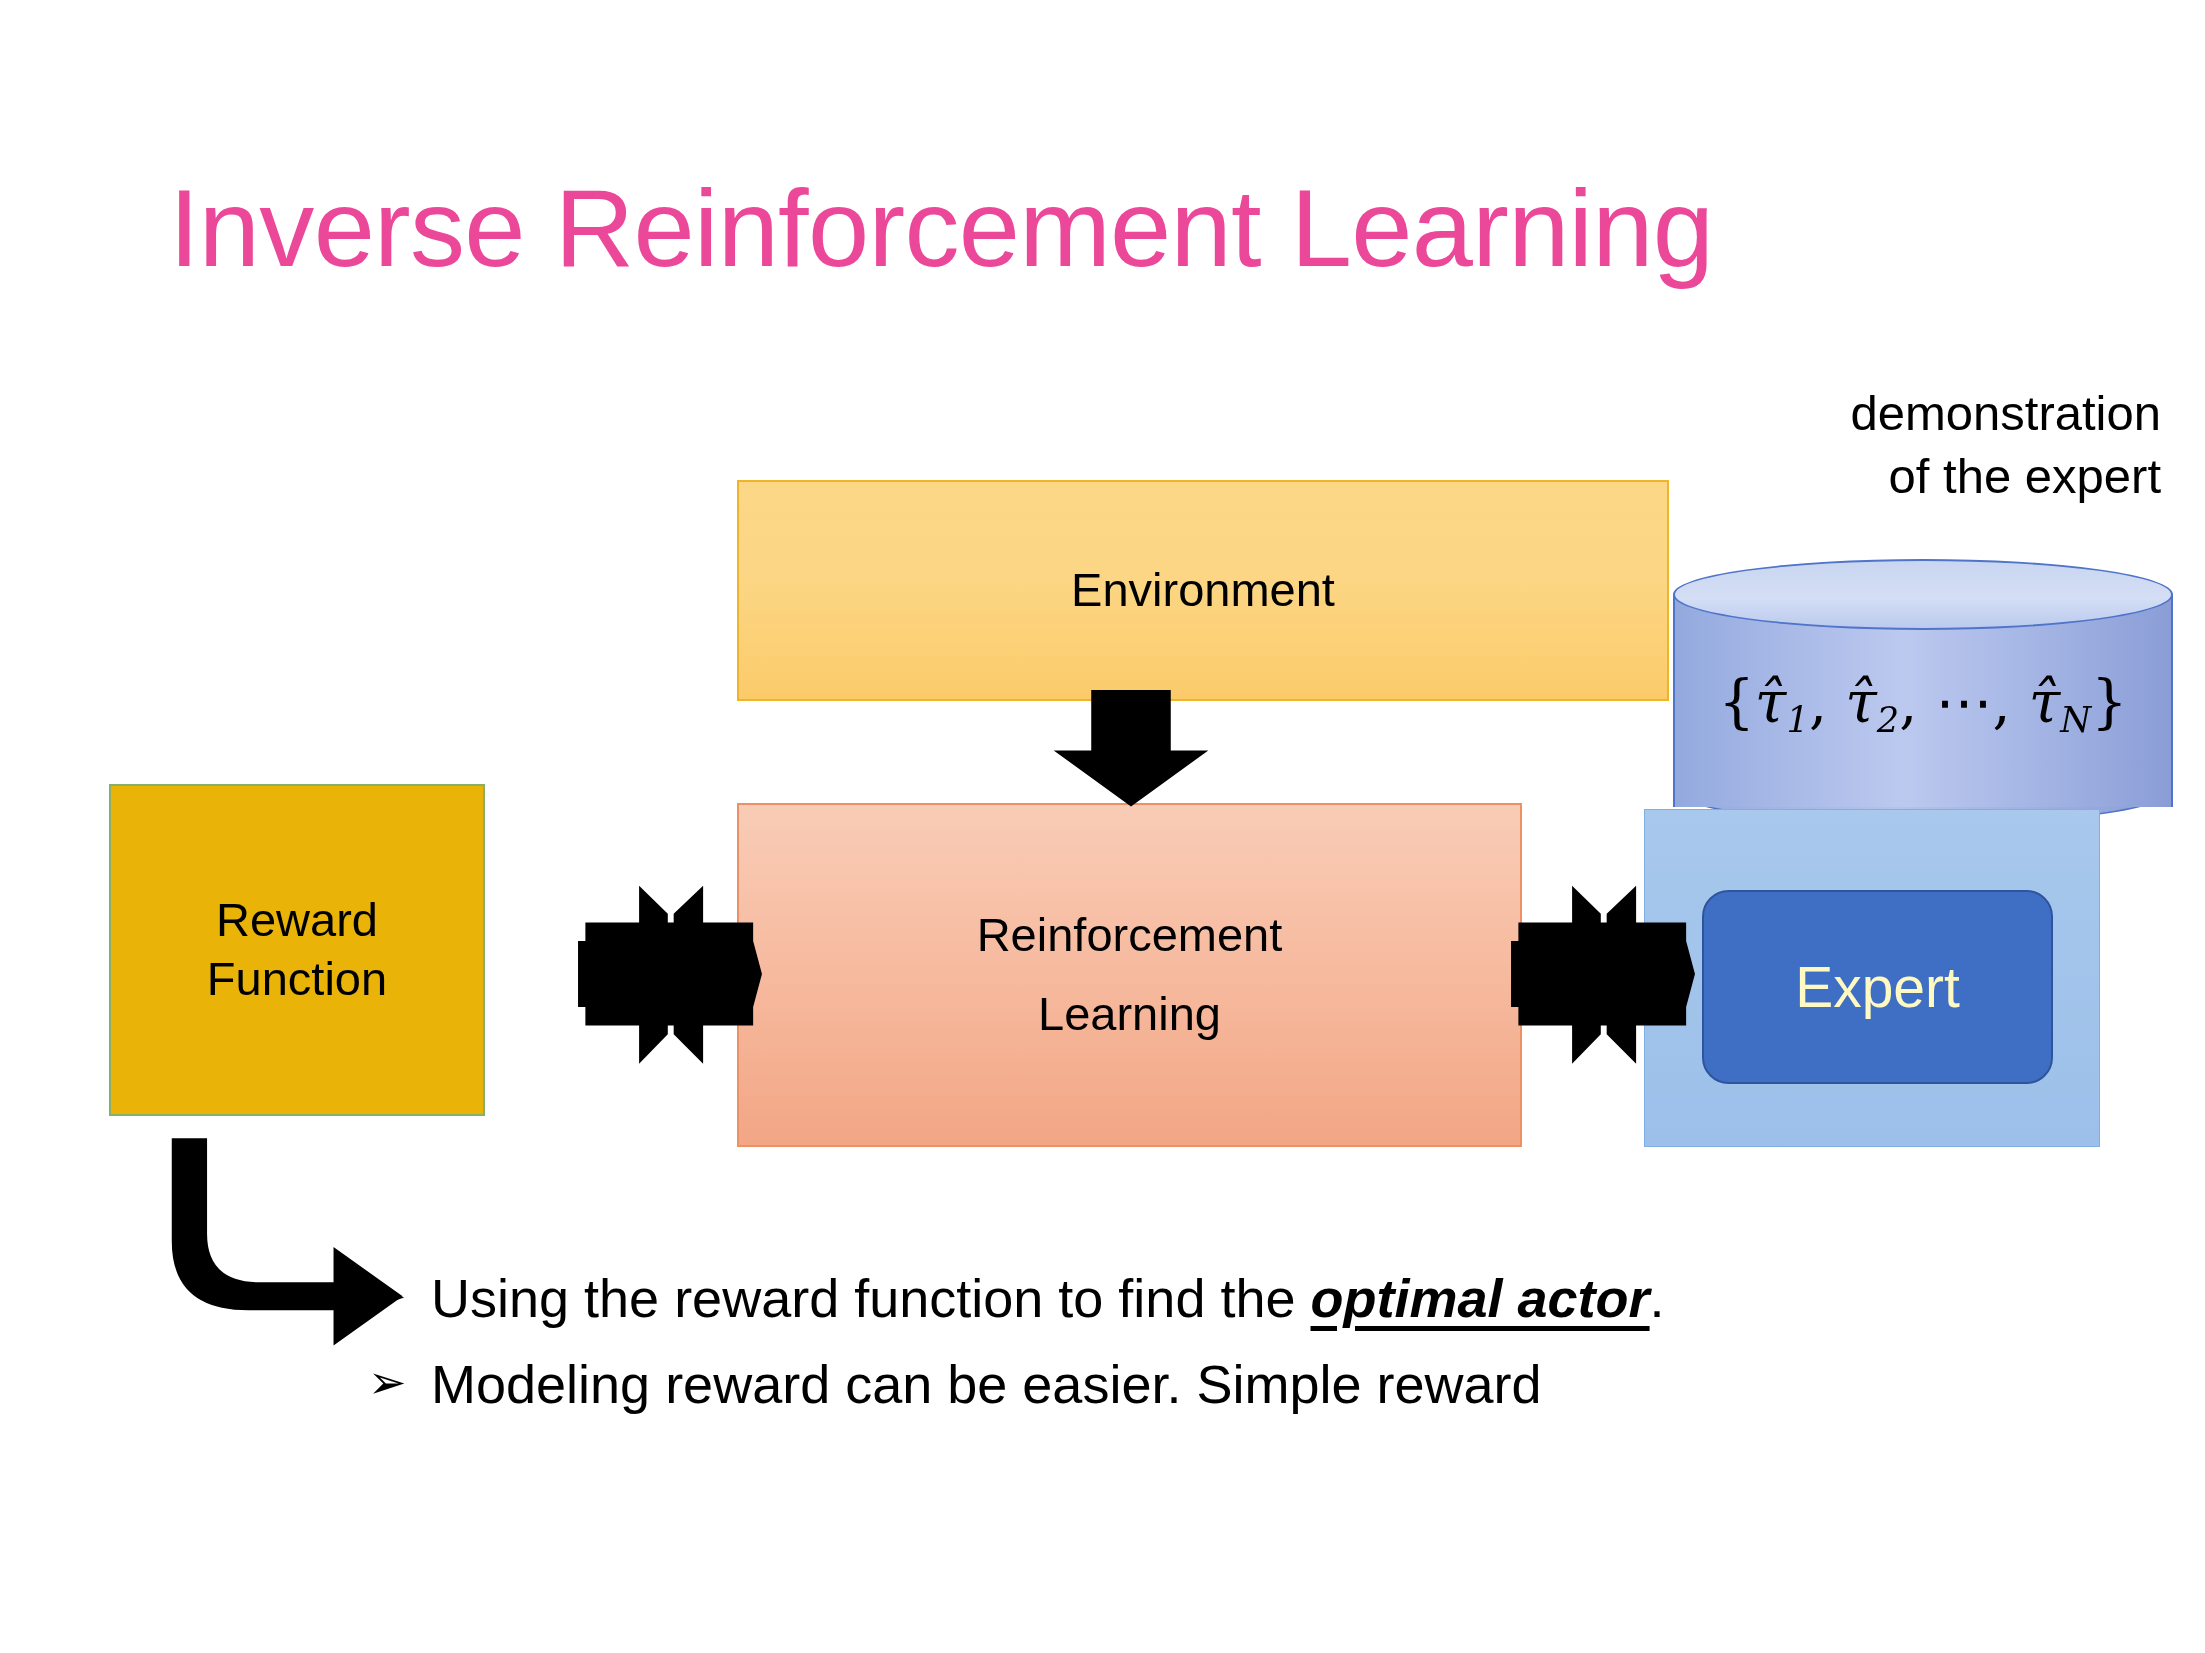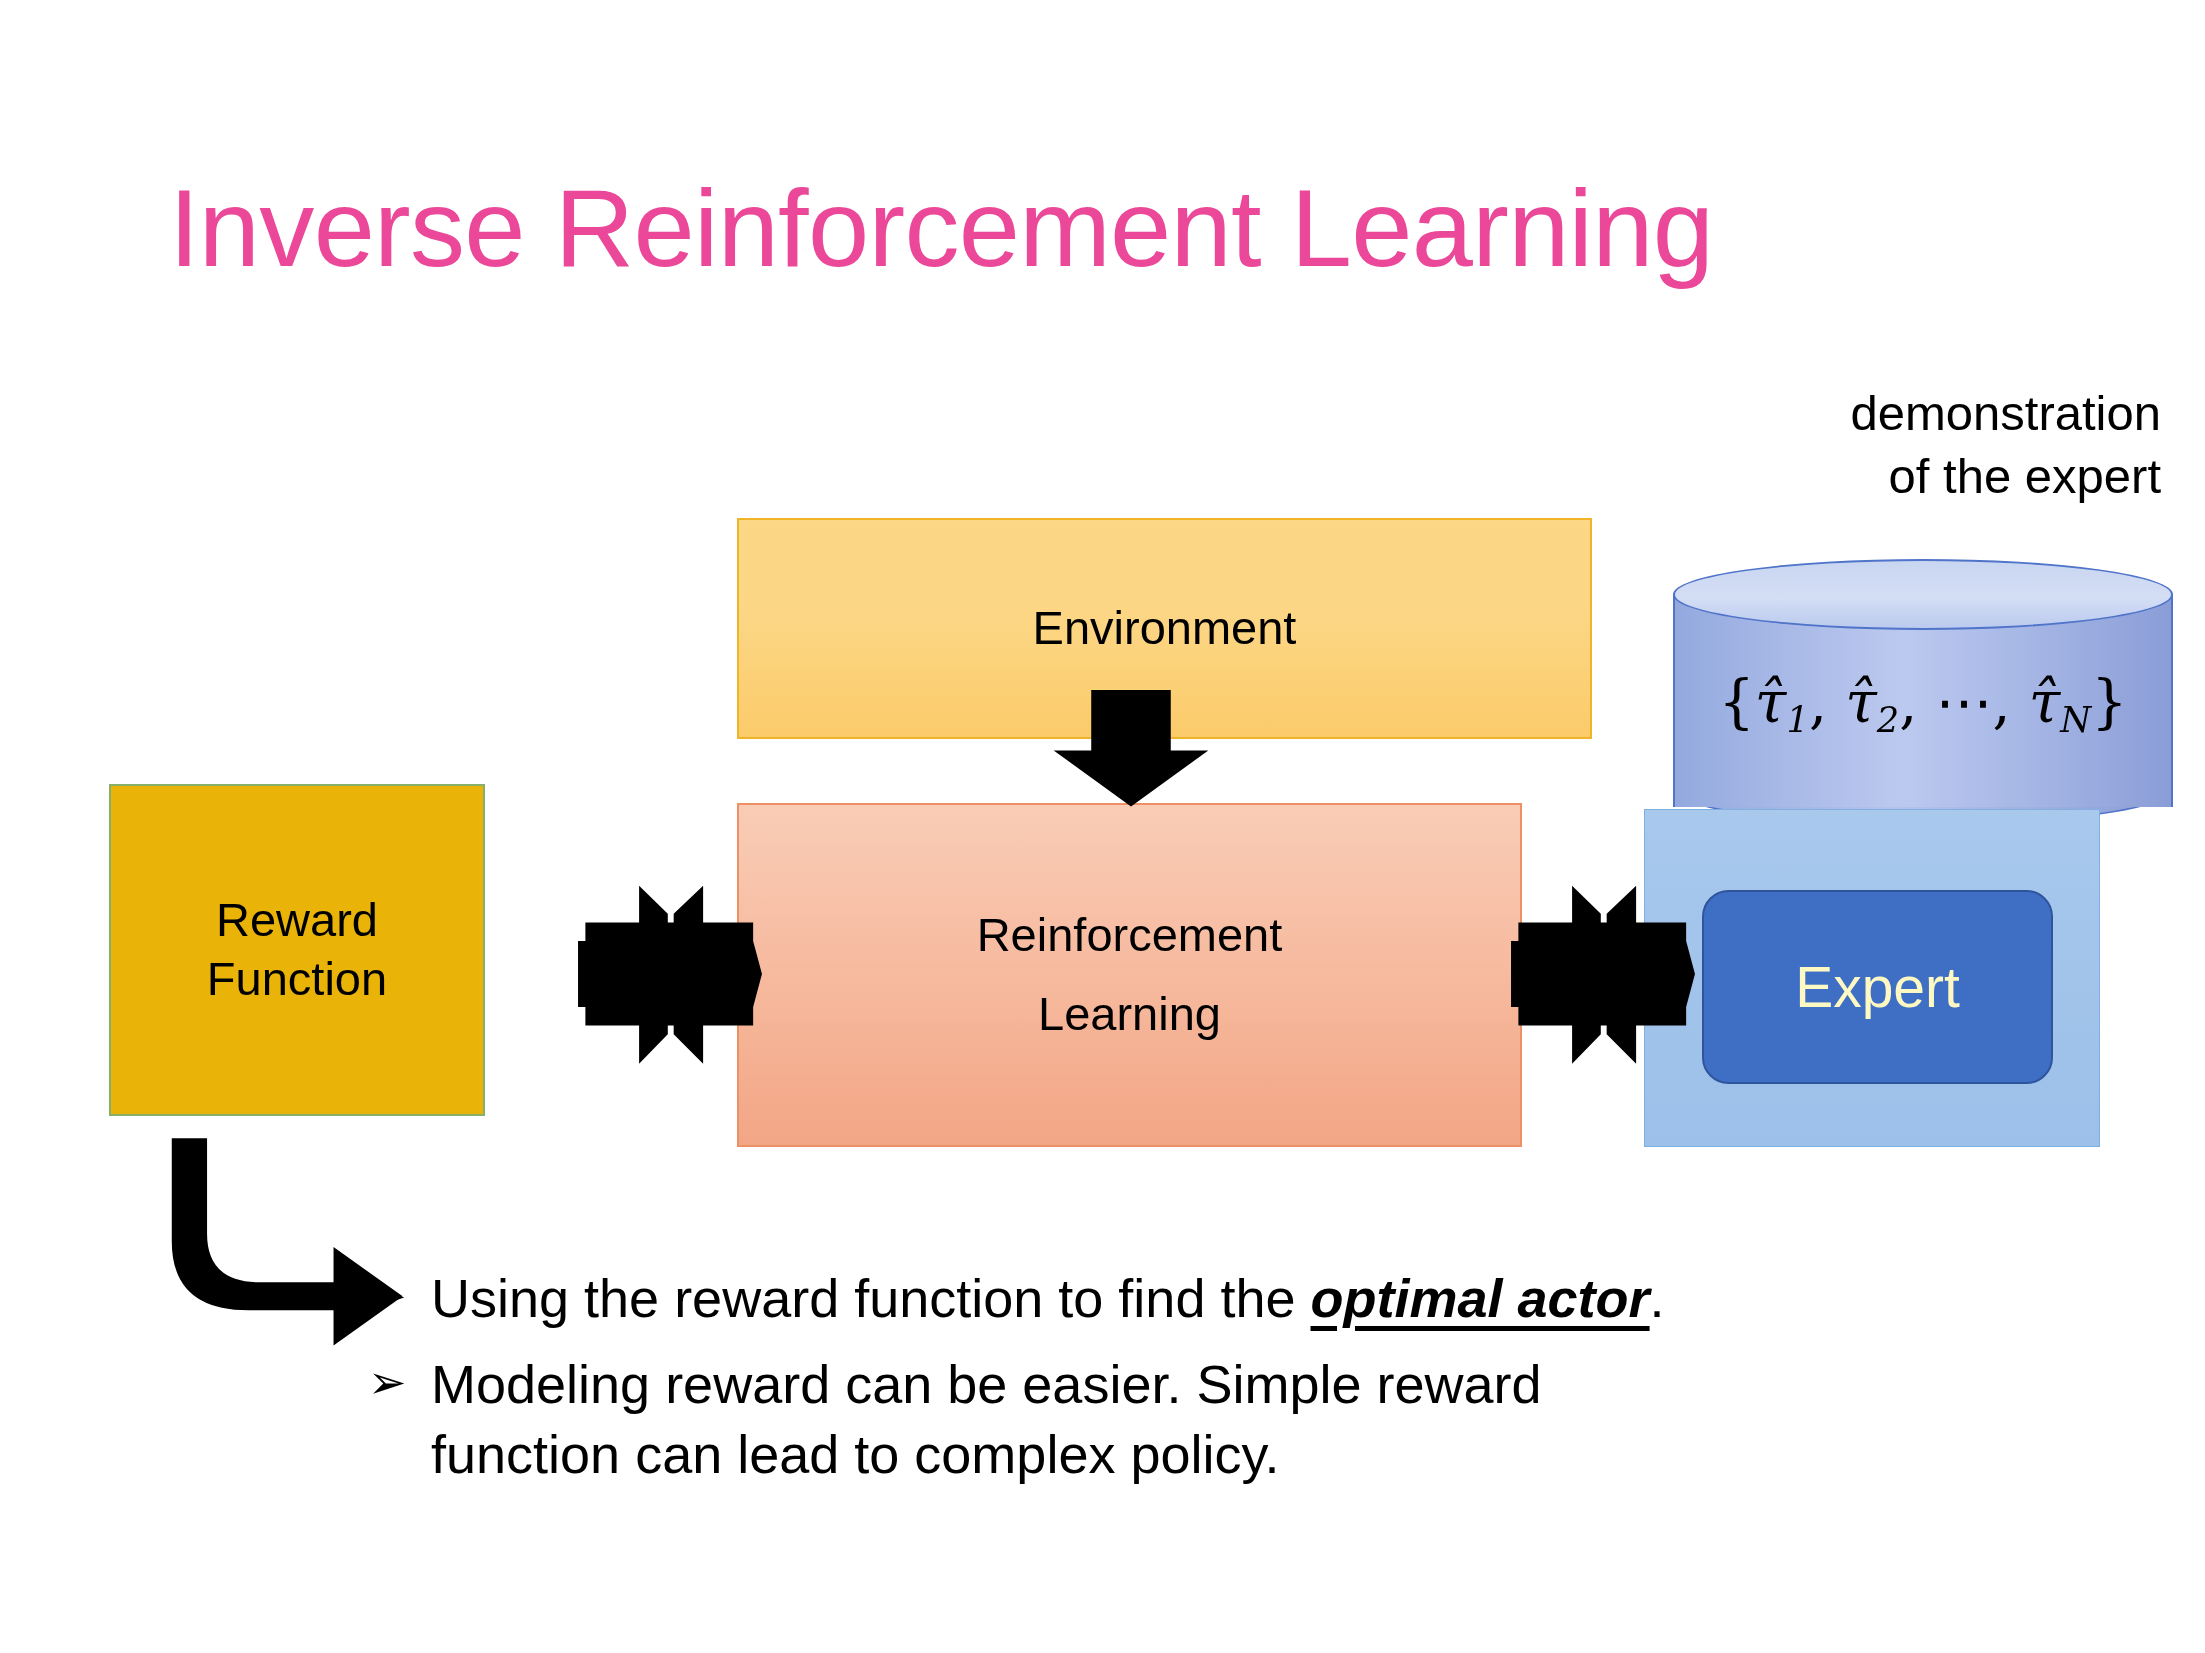--- a/index.html
+++ b/index.html
@@ -39,25 +39,24 @@
     justify-content: center;
     text-align: center;
     font-size: 47px;
     line-height: 1.25;
     color: #000000;
   }
 
   #box-environment {
     left: 737px;
     top: 480px;
-    width: 855px;
+    width: 932px;
     height: 221px;
     background: linear-gradient(to bottom, #FBD786 0%, #FCD684 45%, #FBCB6A 100%);
     border: 2.2px solid #F0B429;
-    margin-top: 38px;
   }
 
   #box-reward-function {
     left: 109px;
     top: 784px;
     width: 376px;
     height: 332px;
     background: #eab308;
     border: 2.2px solid #86B06A;
   }
@@ -303,18 +302,17 @@
 
   <div class="bullet-item">
     <span class="bullet-marker">➢</span>
     <span class="bullet-text"><span>Using the reward function to find the </span><span class="emphasis">optimal actor</span><span>.</span></span>
   </div>
 
   <div class="bullet-item">
     <span class="bullet-marker">➢</span>
     <span class="bullet-text">
       <span style="display:block">Modeling reward can be easier. Simple reward</span>
-      <span style="display:block">function can lead to complex policy.</span>
     </span>
   </div>
 
 </div>
 
 
 </body></html>

